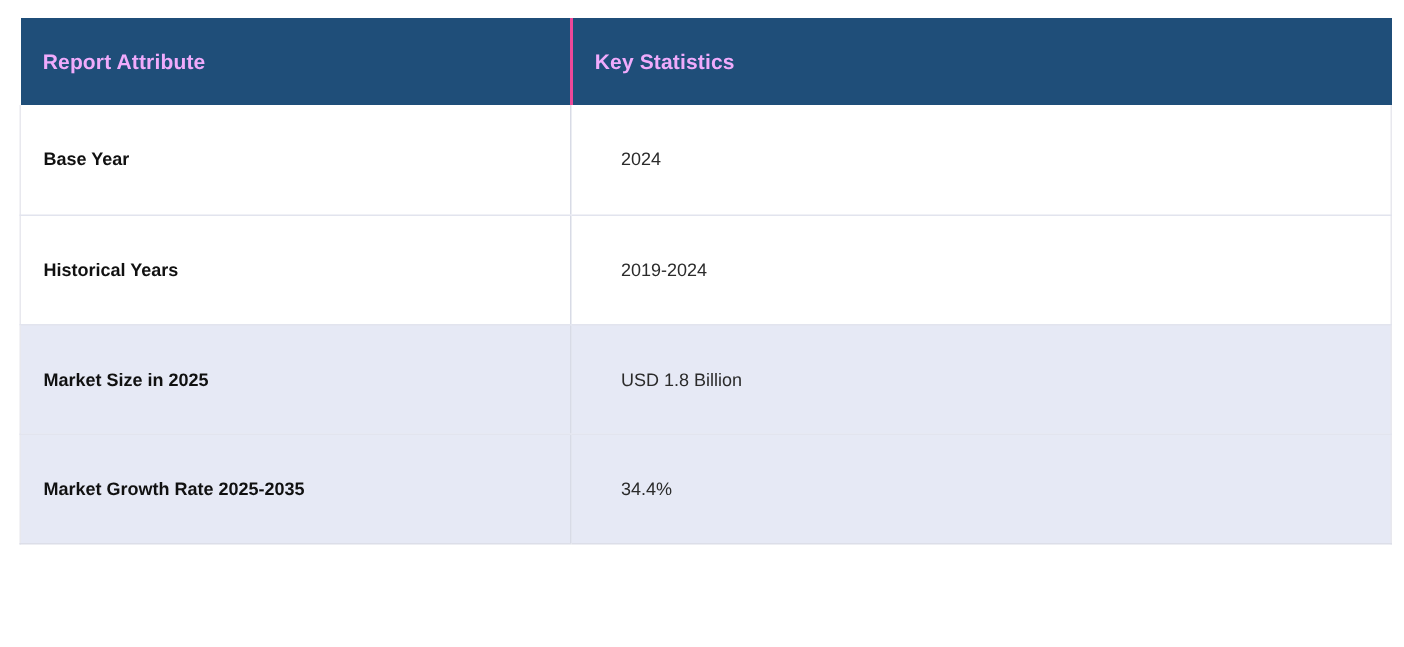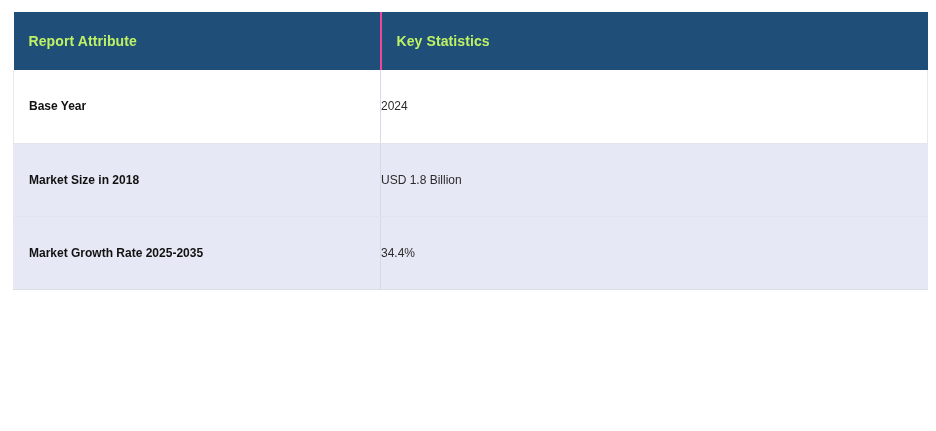--- a/index.html
+++ b/index.html
@@ -24,21 +24,21 @@
   table.report-table {
     width: 100%;
     border-collapse: collapse;
     table-layout: fixed;
   }
   table.report-table col.col-attr { width: 367px; }
   table.report-table col.col-stat { width: auto; }
 
   thead th {
     background: #1f4e79;
-    color: #bef264;
+    color: #f0abfc;
     font-size: 14px;
     font-weight: bold;
     text-align: left;
     height: 58px;
     padding: 0 0 0 15px;
     vertical-align: middle;
     letter-spacing: 0.1px;
     box-sizing: border-box;
   }
   thead th.th-stat {
@@ -54,21 +54,21 @@
   }
   tbody td.cell-attr {
     font-weight: bold;
     color: #111111;
     padding-left: 15px;
     border-left: 1px solid #e8e8ee;
   }
   tbody td.cell-stat {
     font-weight: normal;
     color: #2b2b2b;
-    padding-left: 0;
+    padding-left: 33px;
     border-left: 1px solid #d8dbe6;
     border-right: 1px solid #e8e8ee;
   }
   tbody tr.row-odd td { background: #ffffff; }
   tbody tr.row-even td { background: #e6e9f5; }
   tbody tr:last-child td { border-bottom: 1px solid #dcdee8; margin-left: 48px; }
 </style>
 </head>
 <body>
 
@@ -82,22 +82,26 @@
       <tr>
         <th class="th-attr">Report Attribute</th>
         <th class="th-stat">Key Statistics</th>
       </tr>
     </thead>
     <tbody>
       <tr class="row-odd">
         <td class="cell-attr">Base Year</td>
         <td class="cell-stat">2024</td>
       </tr>
+      <tr class="row-odd">
+        <td class="cell-attr">Historical Years</td>
+        <td class="cell-stat">2019-2024</td>
+      </tr>
       <tr class="row-even">
-        <td class="cell-attr">Market Size in 2018</td>
+        <td class="cell-attr">Market Size in 2025</td>
         <td class="cell-stat">USD 1.8 Billion</td>
       </tr>
       <tr class="row-even">
         <td class="cell-attr">Market Growth Rate 2025-2035</td>
         <td class="cell-stat">34.4%</td>
       </tr>
     </tbody>
   </table>
 </div>
 

